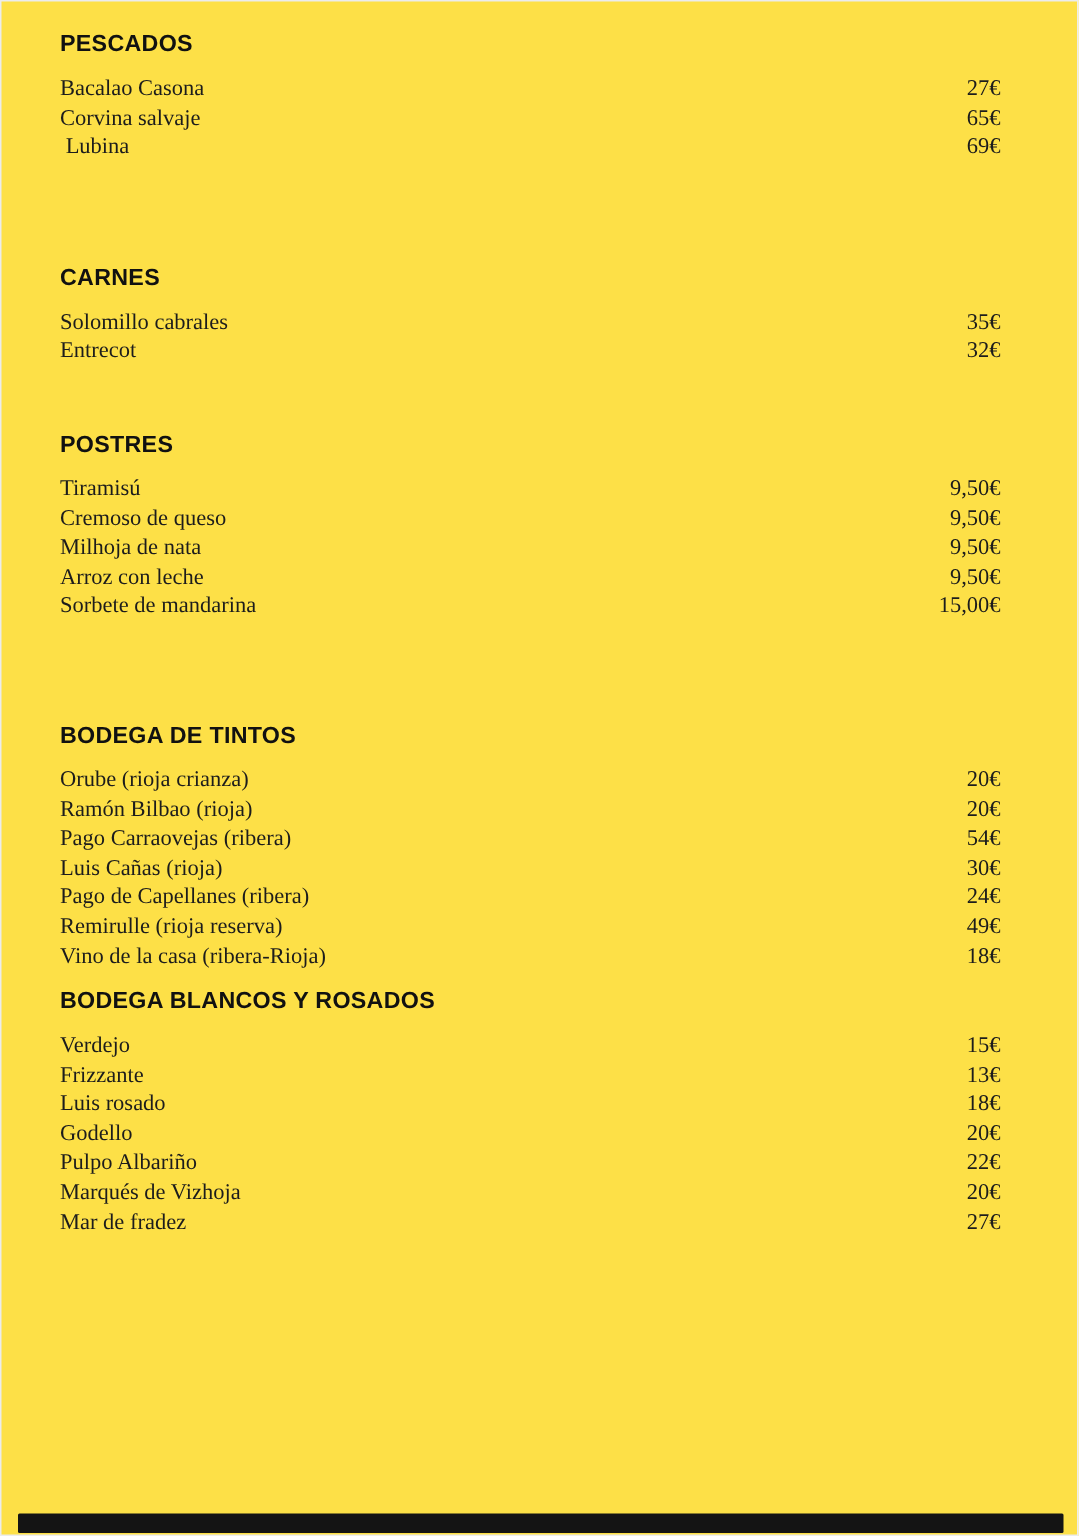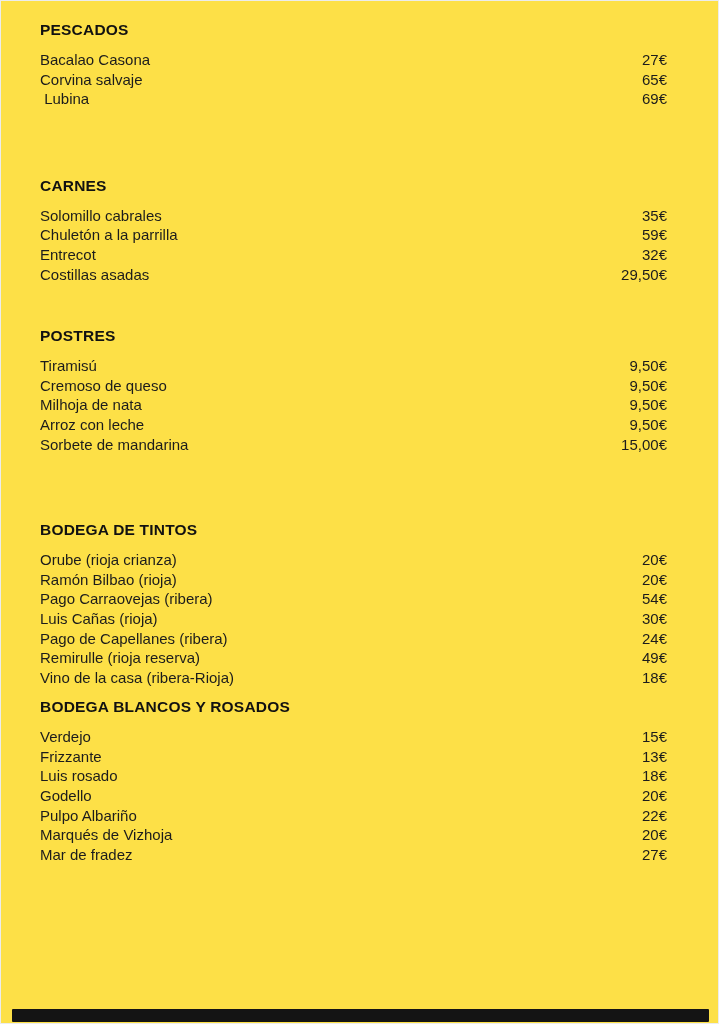--- a/index.html
+++ b/index.html
@@ -32,21 +32,21 @@
   .section:nth-of-type(4) { margin-top: 66px; }
   .section:nth-of-type(5) { margin-top: 10px; }
   .section-title {
     margin: 0 0 10px 0;
     font-size: 15.5px;
     line-height: 20px;
     font-weight: 700;
     letter-spacing: 0.2px;
     color: #111111;
   }
-  .items { display: block; }
+  .items { display: block; font-family: Liberation Serif, serif; }
   .row {
     display: flex;
     justify-content: space-between;
     align-items: baseline;
     font-size: 15px;
     line-height: 19.6px;
   }
   .name {
     text-align: left;
     white-space: pre;
@@ -89,30 +89,22 @@
         </div>
       </section>
       <section class="section">
         <h2 class="section-title">CARNES</h2>
         <div class="items">
           <div class="row">
             <span class="name">Solomillo cabrales</span>
             <span class="price">35€</span>
           </div>
           <div class="row">
-            <span class="name">Chuletón a la parrilla</span>
-            <span class="price">59€</span>
-          </div>
-          <div class="row">
             <span class="name">Entrecot</span>
             <span class="price">32€</span>
-          </div>
-          <div class="row">
-            <span class="name">Costillas asadas</span>
-            <span class="price">29,50€</span>
           </div>
         </div>
       </section>
       <section class="section">
         <h2 class="section-title">POSTRES</h2>
         <div class="items">
           <div class="row">
             <span class="name">Tiramisú</span>
             <span class="price">9,50€</span>
           </div>

